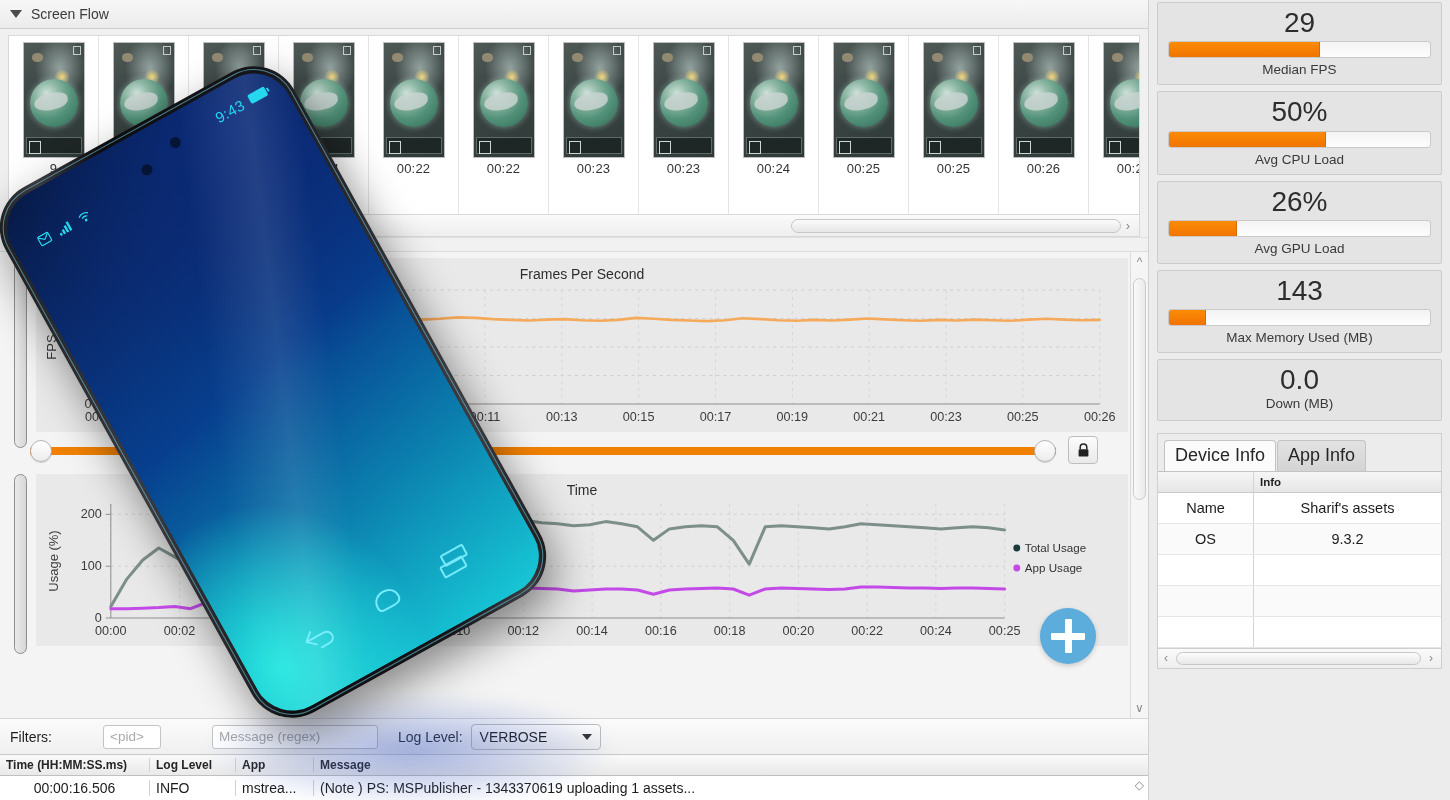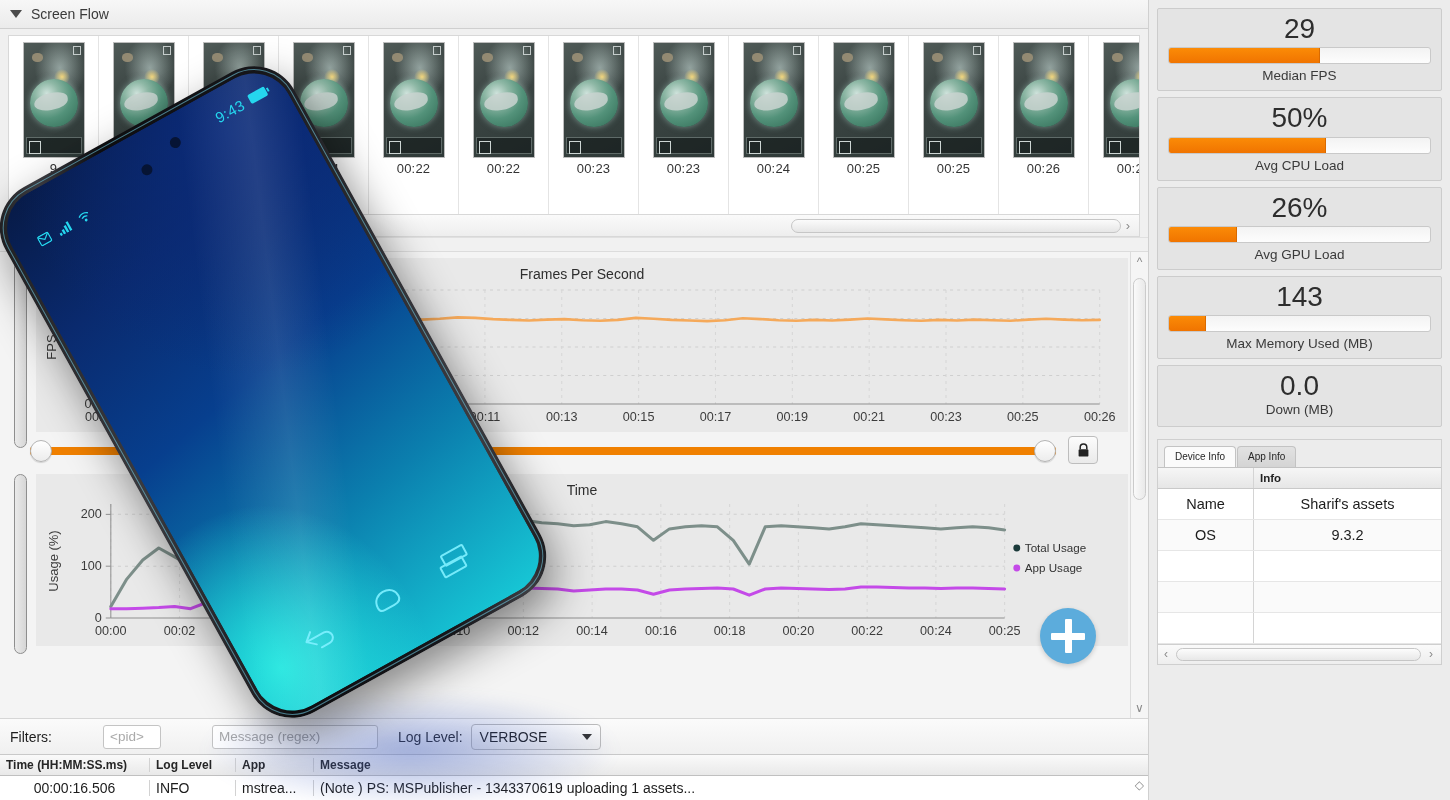--- a/index.html
+++ b/index.html
@@ -259,21 +259,21 @@
     position: absolute; right: 4px; top: 24px;
     font-size: 12px; color: #8d8d8d;
   }
 
   
   #right-col {
     position: absolute; right: 0; top: 0;
     width: 302px; height: 800px;
     background: #ececec;
     border-left: 1px solid #d0d0d0;
-    padding: 8px 8px 0 8px;
+    padding: 2px 8px 0 8px;
     display: flex; flex-direction: column; gap: 6px;
   }
   .stat-card {
     background: #e4e4e4;
     border: 1px solid #cccccc;
     border-radius: 2px;
     padding: 4px 8px 7px 8px;
     text-align: center;
   }
   .stat-value { font-size: 28px; color: #2d2d2d; line-height: 1.12; font-weight: 400; }
@@ -297,21 +297,21 @@
   .info-panel {
     margin-top: 6px;
     background: #ececec;
     border: 1px solid #cfcfcf;
     display: flex; flex-direction: column;
     flex: 0 0 auto;
   }
   .tabs { display: flex; padding: 6px 0 0 6px; gap: 1px; }
   .tab {
     padding: 4px 10px 5px 10px;
-    font-size: 10px; color: #262626;
+    font-size: 18px; color: #262626;
     border: 1px solid #c3c3c3;
     border-bottom: none;
     border-radius: 4px 4px 0 0;
     background: linear-gradient(#e2e2e2,#d4d4d4);
   }
   .tab.active { background: #fbfbfb; }
   .info-table { border-top: 1px solid #c3c3c3; }
   .it-head {
     display: flex; height: 21px; align-items: center;
     background: linear-gradient(#f6f6f6,#e6e6e6);

